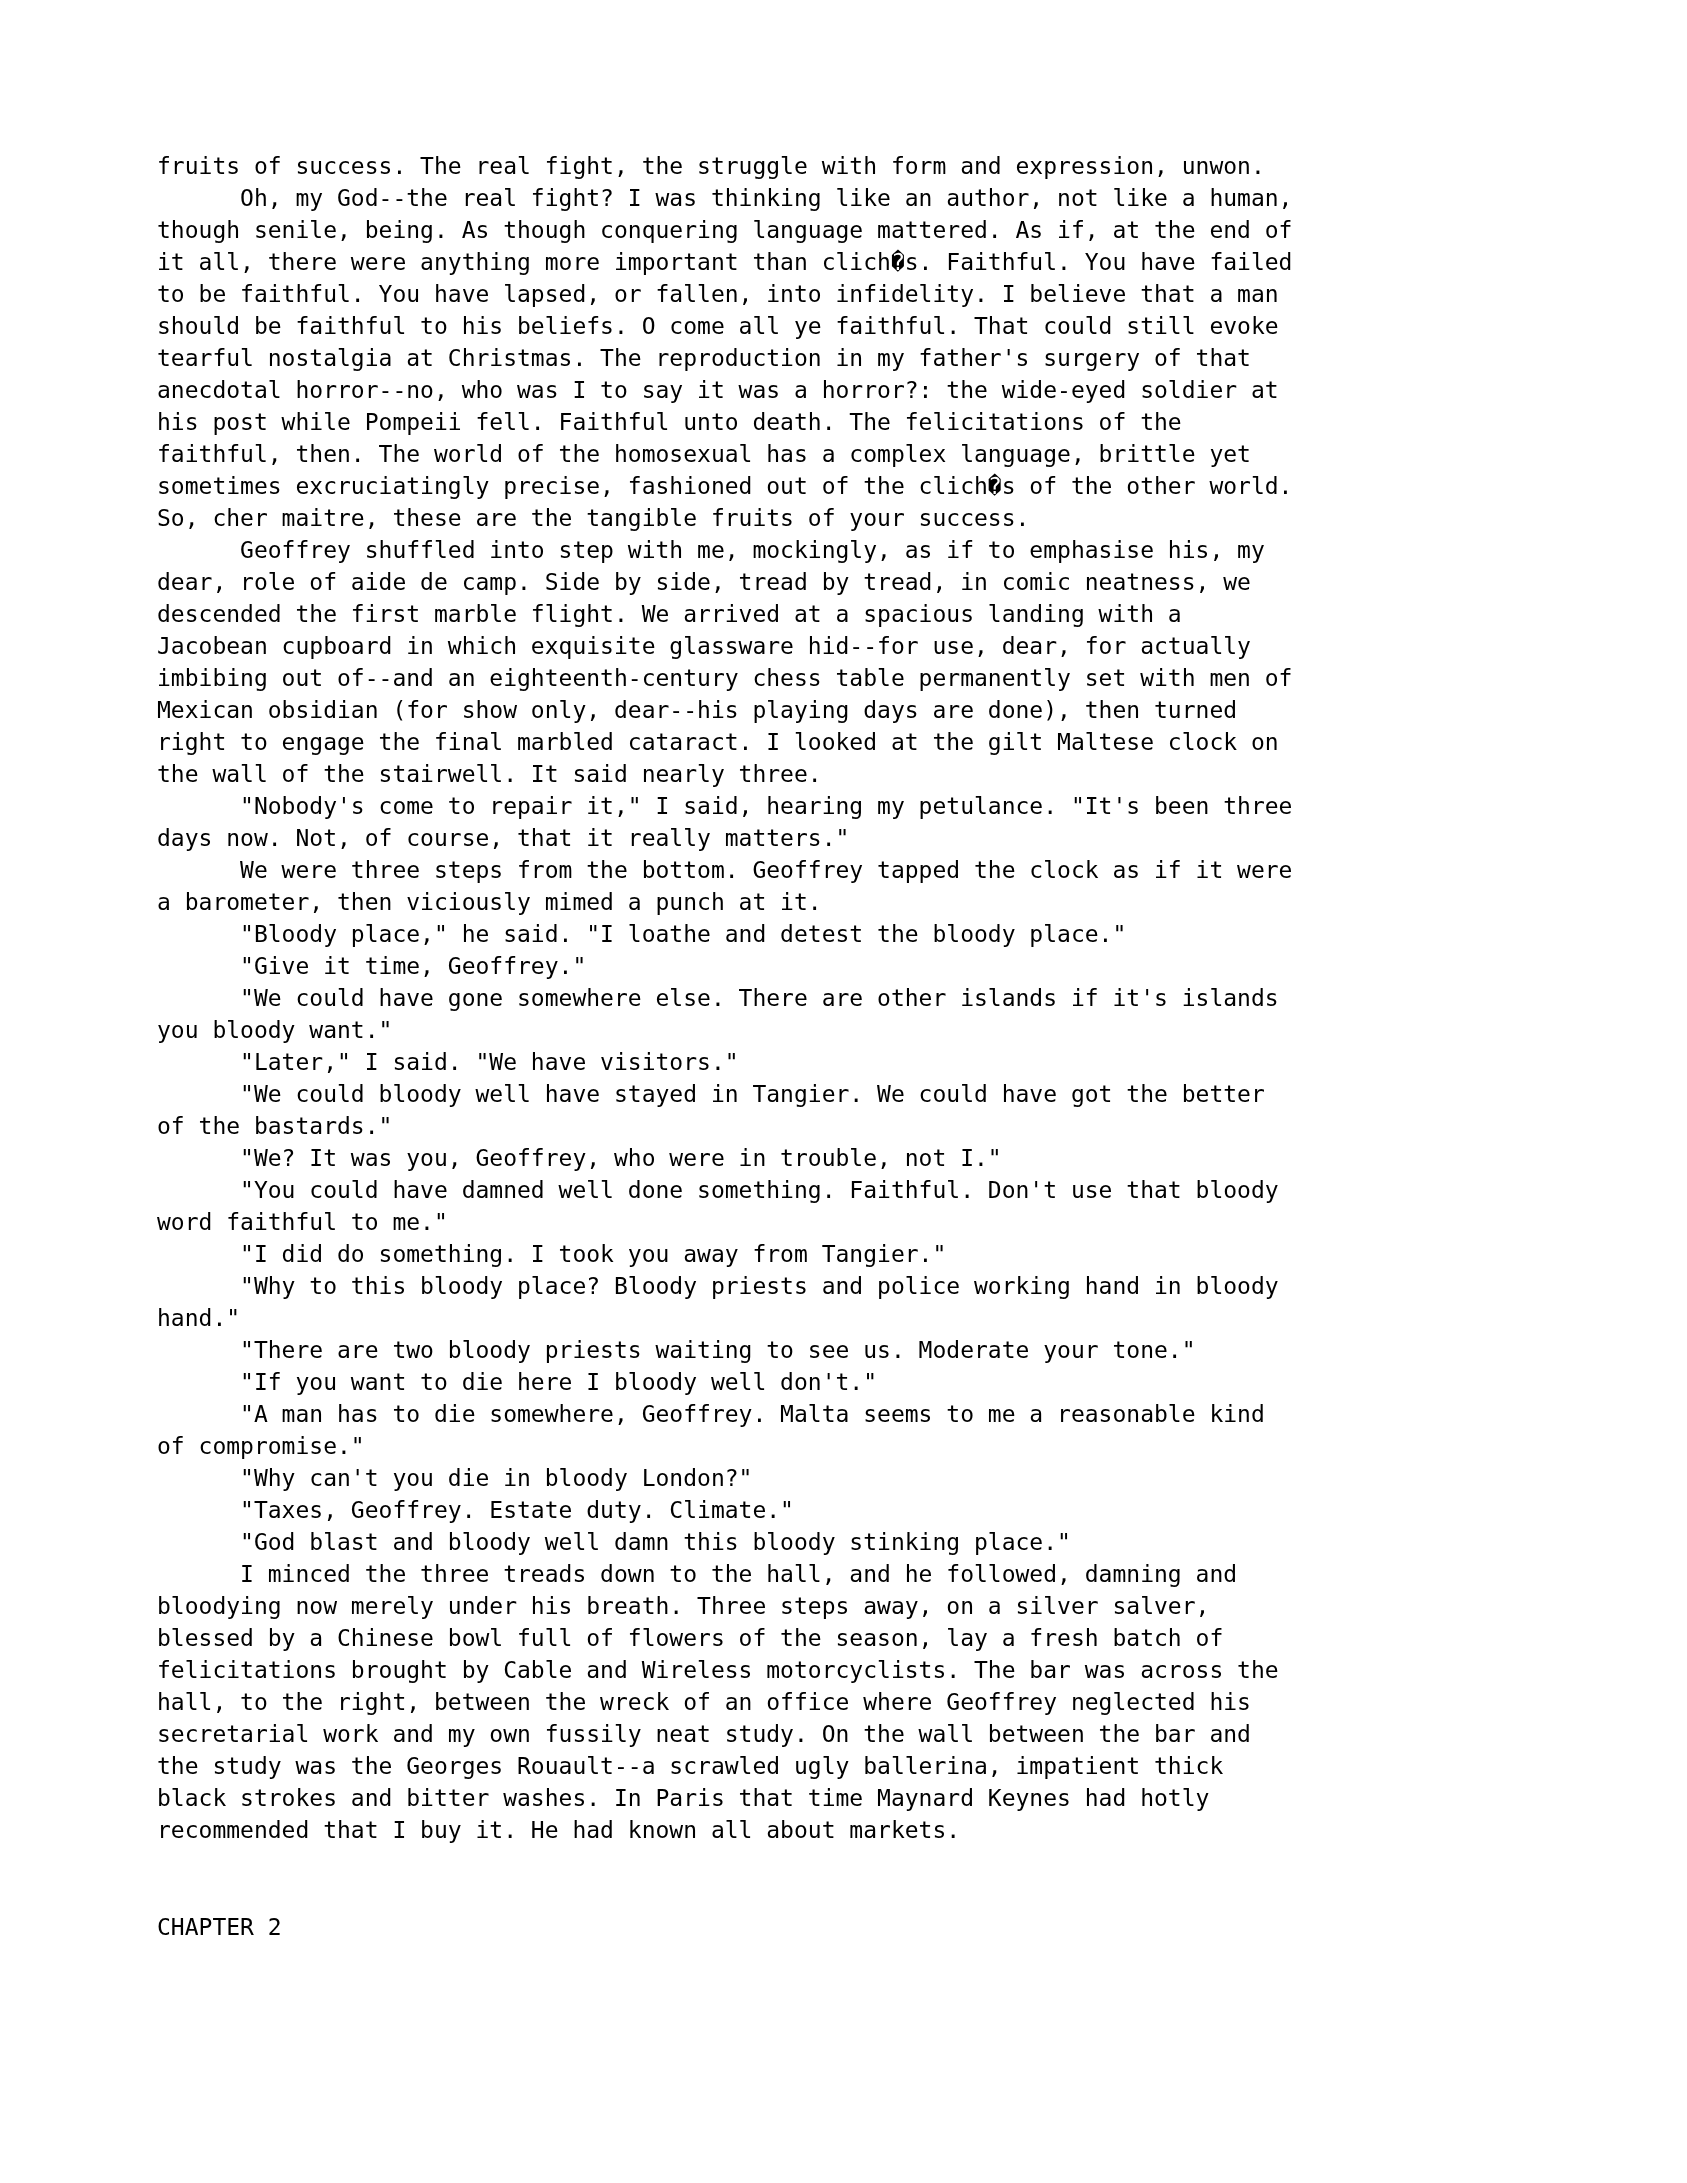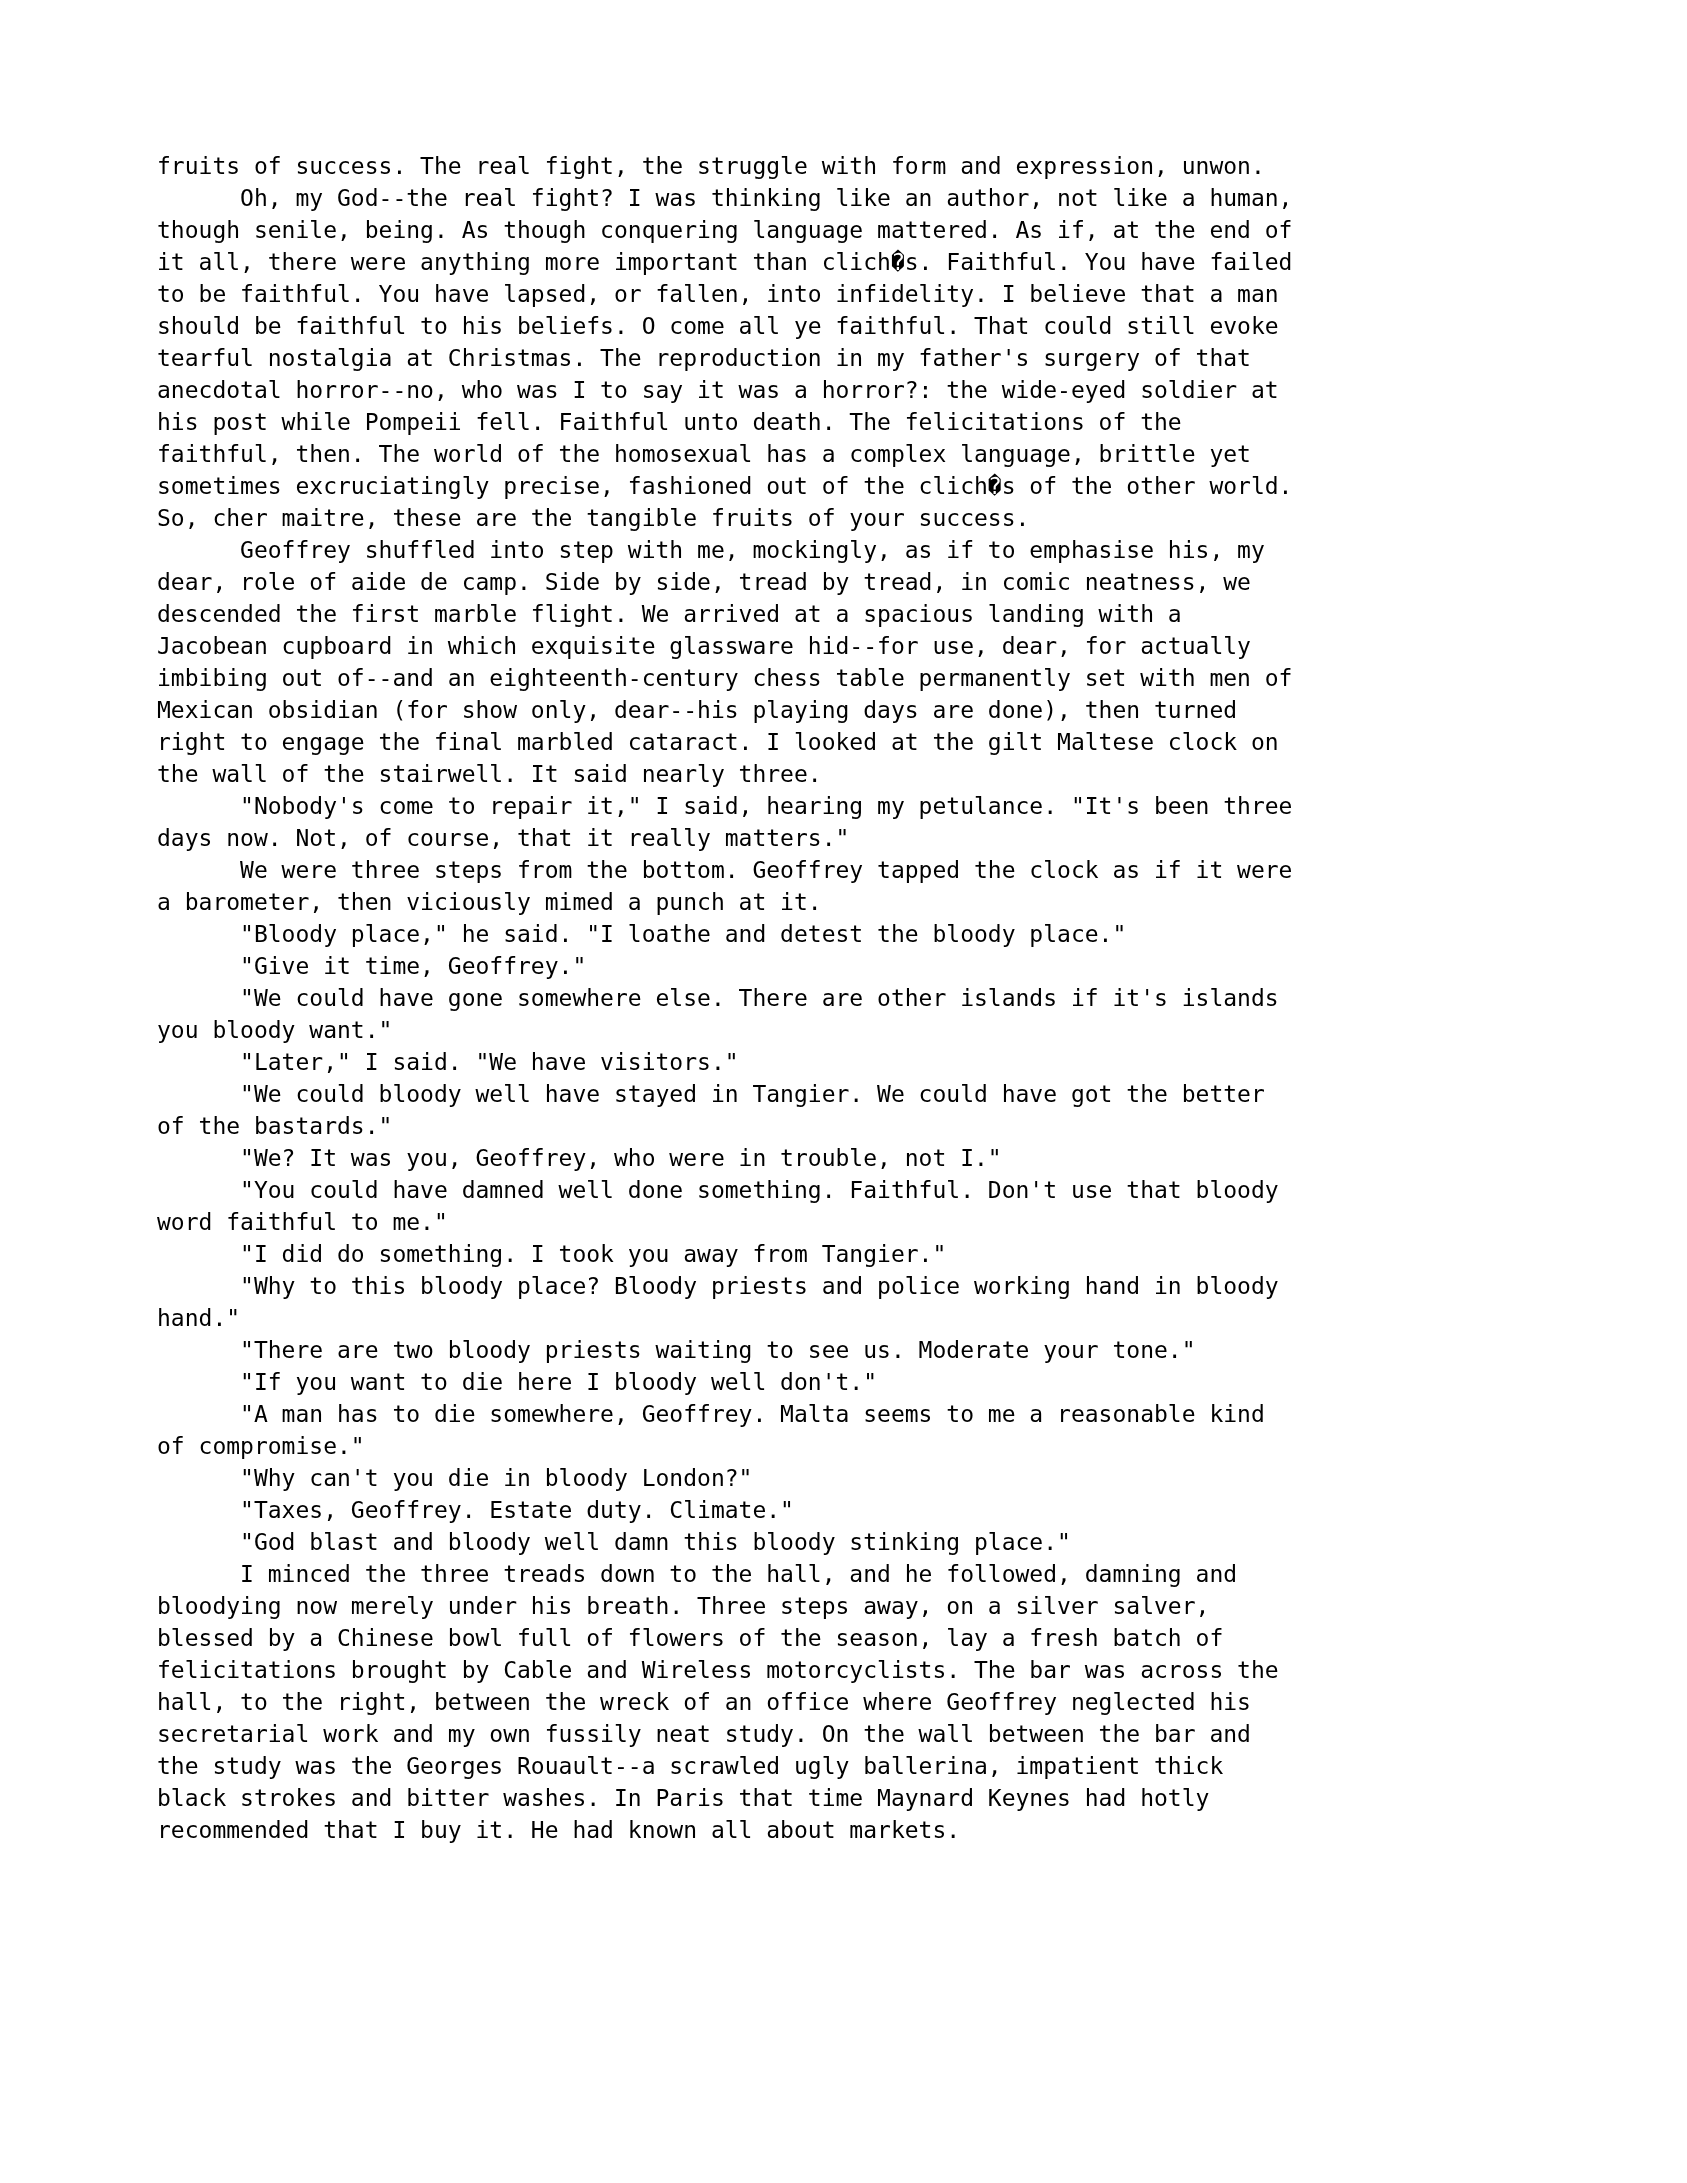--- a/index.html
+++ b/index.html
@@ -92,15 +92,16 @@
       "God blast and bloody well damn this bloody stinking place."
       I minced the three treads down to the hall, and he followed, damning and
 bloodying now merely under his breath. Three steps away, on a silver salver,
 blessed by a Chinese bowl full of flowers of the season, lay a fresh batch of
 felicitations brought by Cable and Wireless motorcyclists. The bar was across the
 hall, to the right, between the wreck of an office where Geoffrey neglected his
 secretarial work and my own fussily neat study. On the wall between the bar and
 the study was the Georges Rouault--a scrawled ugly ballerina, impatient thick
 black strokes and bitter washes. In Paris that time Maynard Keynes had hotly
 recommended that I buy it. He had known all about markets.</pre>
+    <div class="chapter-heading">CHAPTER 2</div>
   </div>
 </div>
 
 
 </body></html>

